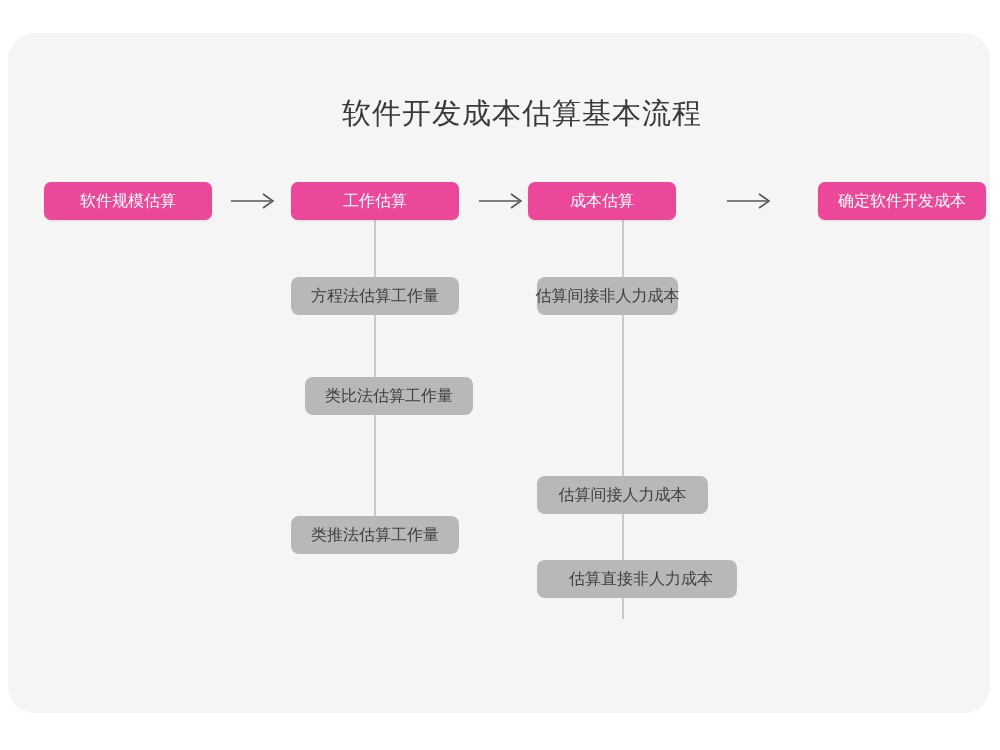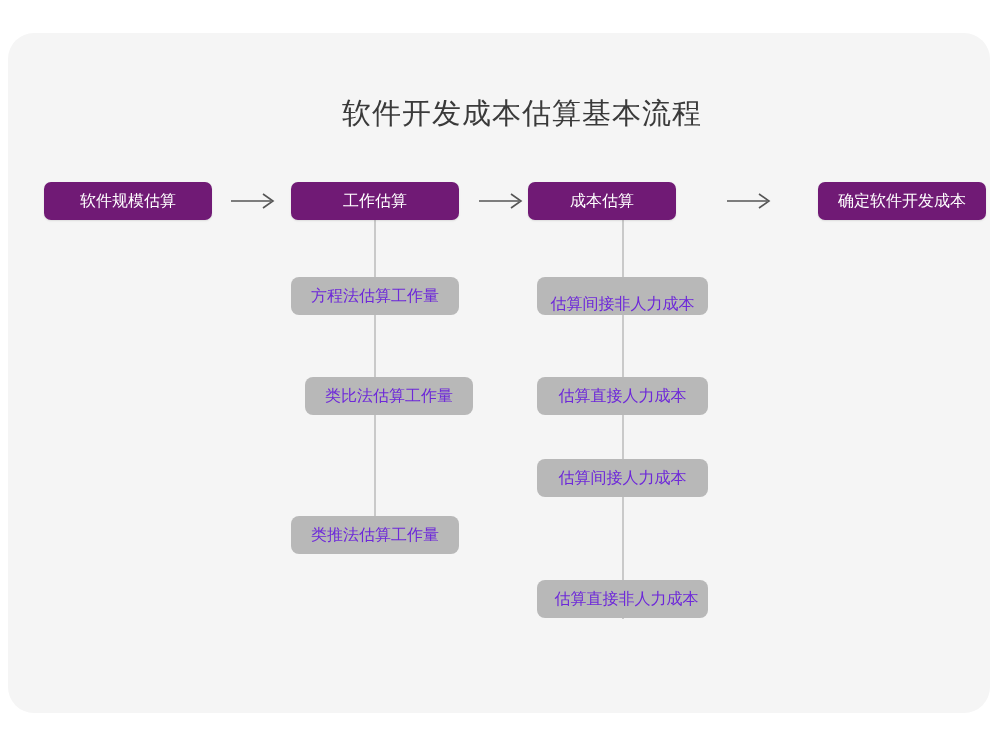--- a/index.html
+++ b/index.html
@@ -65,30 +65,30 @@
     display: flex;
     align-items: center;
     justify-content: center;
     border-radius: 7px;
     text-align: center;
     white-space: nowrap;
     user-select: none;
   }
 
   .node.primary {
-    background: #701a75;
+    background: #ec4899;
     color: #ffffff;
     font-size: 16px;
     height: 38px;
     box-shadow: 0 1px 2px rgba(0,0,0,0.10);
   }
 
   .node.secondary {
     background: #b8b8b8;
-    color: #6d28d9;
+    color: #404040;
     font-size: 16px;
     height: 38px;
     border-radius: 8px;
   }
 
   .node .label { pointer-events: none; }
 </style>
 </head>
 <body>
 
@@ -143,29 +143,26 @@
   </div>
 
   <div class="node secondary" style="left:305px; top:377px; width:168px;">
     <span class="label">类比法估算工作量</span>
   </div>
 
   <div class="node secondary" style="left:291px; top:477px; width:168px;margin-top:39px;">
     <span class="label">类推法估算工作量</span>
   </div>
 
-  <div class="node secondary" style="left:537px; top:277px; width:171px;align-items:flex-end;">
+  <div class="node secondary" style="left:537px; top:277px; width:141px;">
     <span class="label">估算间接非人力成本</span>
   </div>
 
-  <div class="node secondary" style="left:537px; top:377px; width:171px;">
-    <span class="label">估算直接人力成本</span>
-  </div>
 
-  <div class="node secondary" style="left:537px; top:459px; width:171px;">
+  <div class="node secondary" style="left:537px; top:476px; width:171px;">
     <span class="label">估算间接人力成本</span>
   </div>
 
-  <div class="node secondary" style="left:537px; top:580px; width:171px;padding-left:8px;">
+  <div class="node secondary" style="left:537px; top:560px; width:200px;padding-left:8px;">
     <span class="label">估算直接非人力成本</span>
   </div>
 
 </div>
 
 </body></html>

